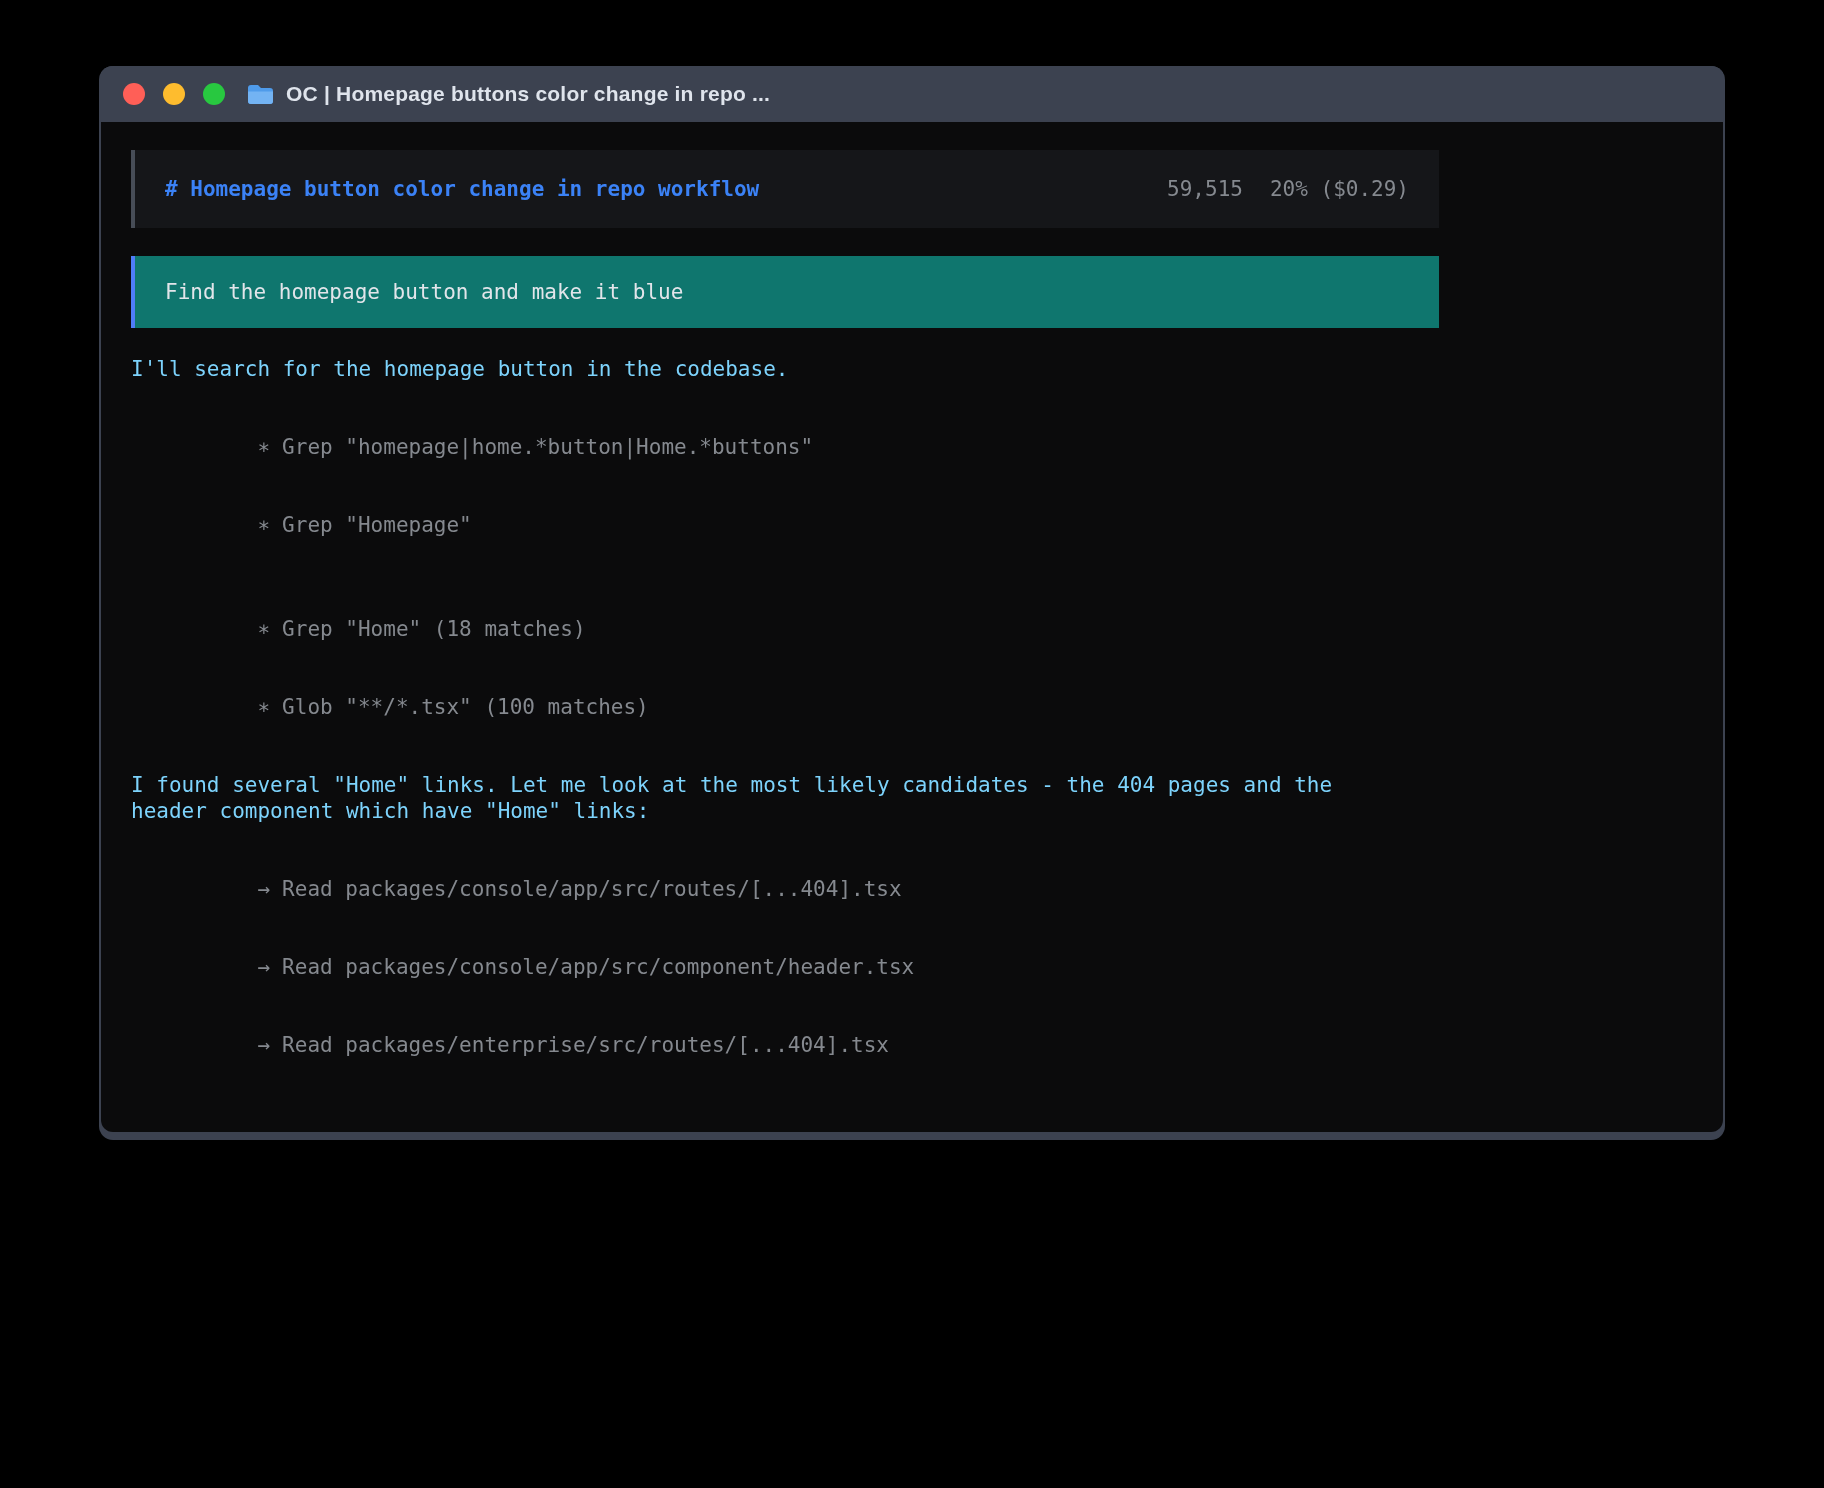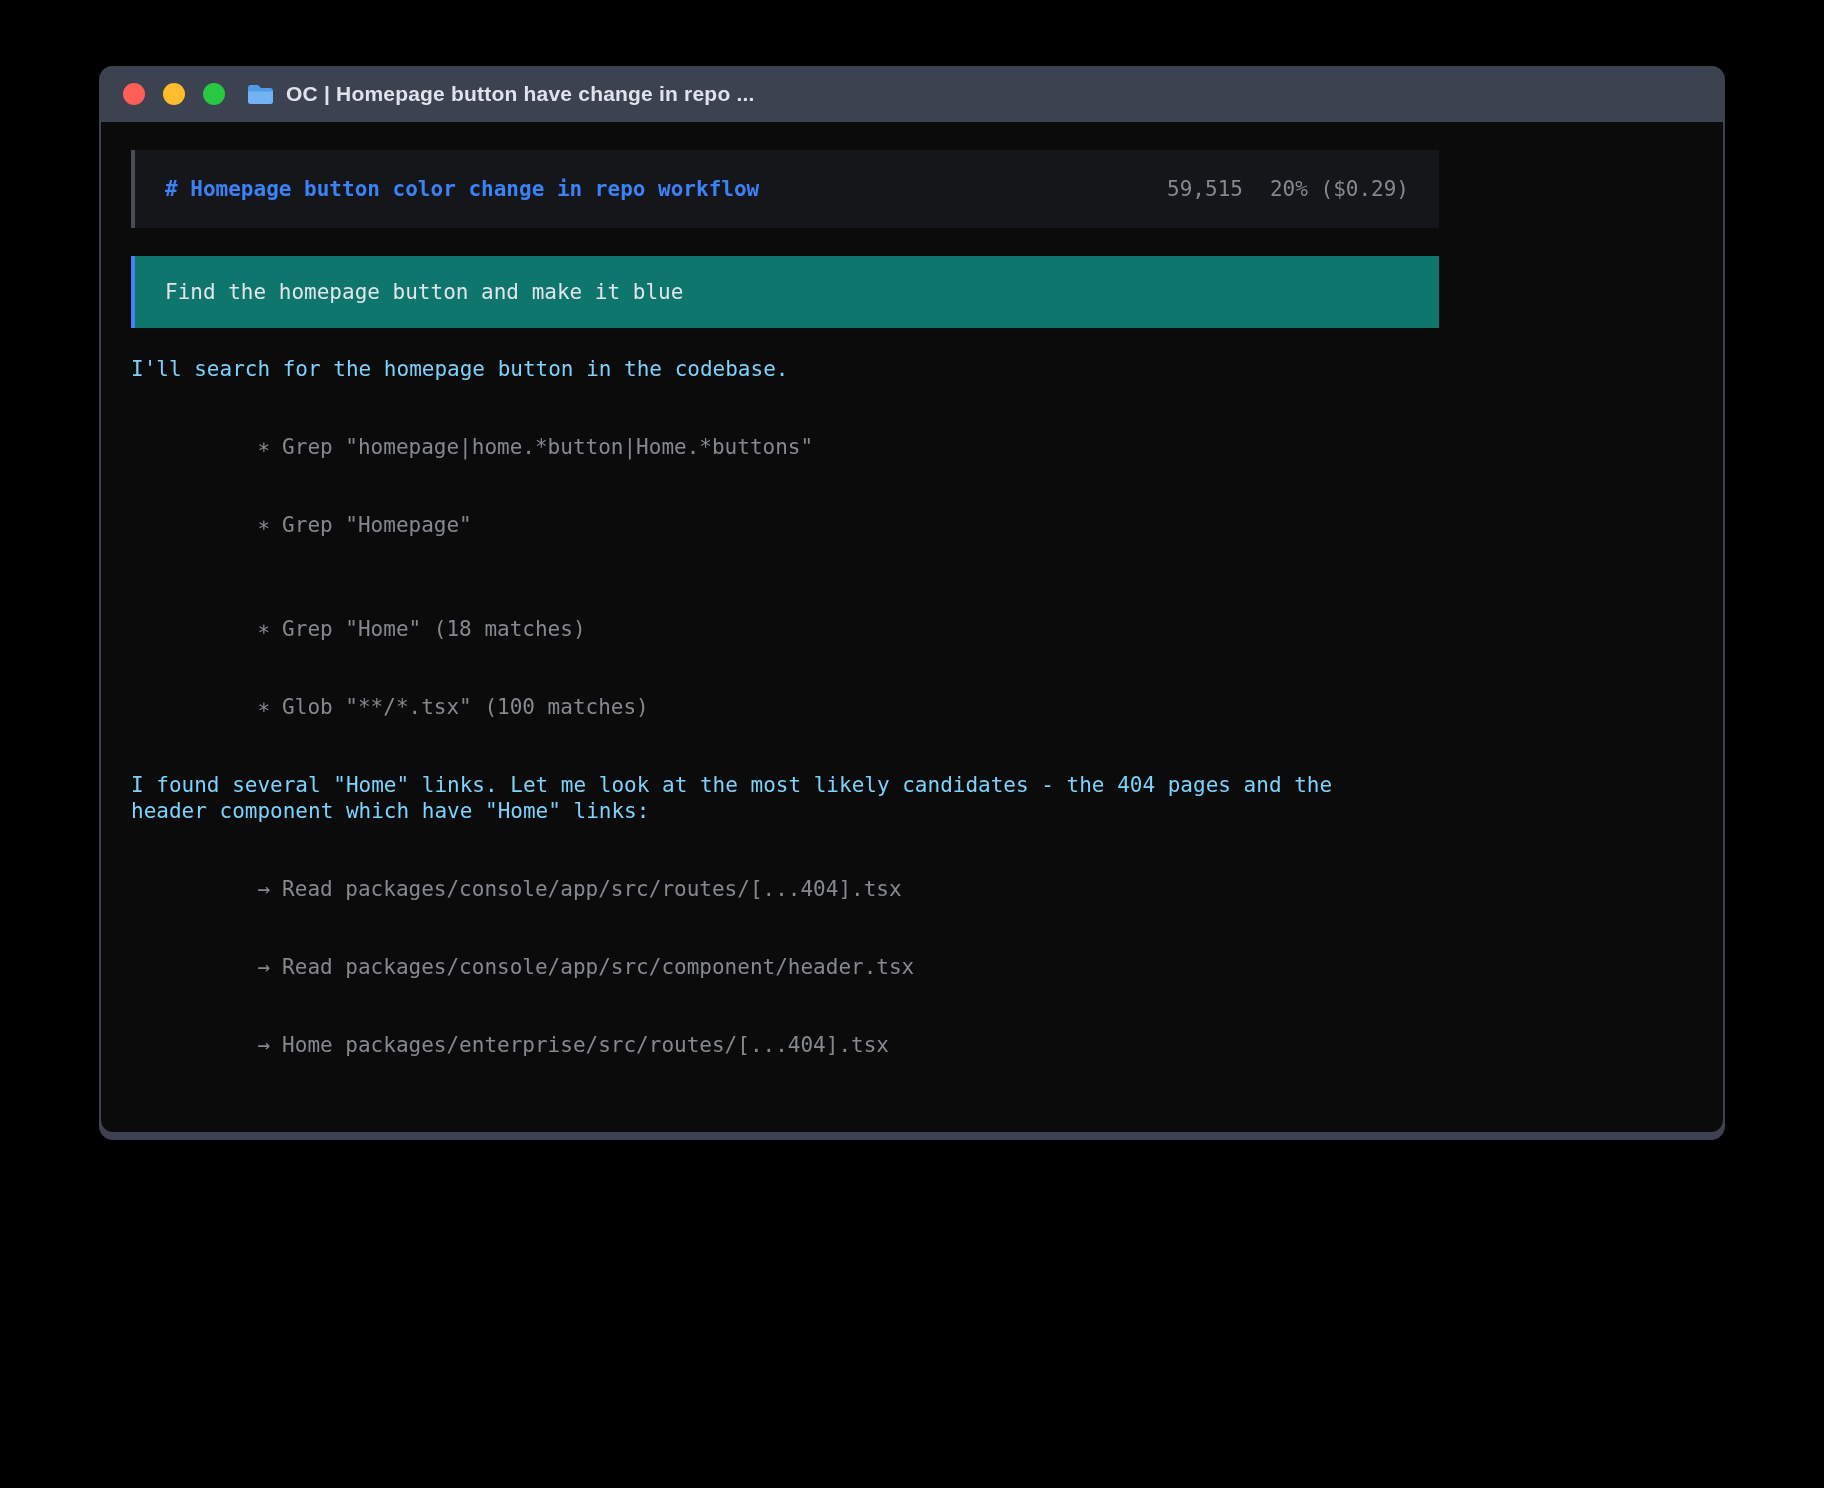--- a/index.html
+++ b/index.html
@@ -62,21 +62,21 @@
       <span class="tl red"></span>
       <span class="tl yellow"></span>
       <span class="tl green"></span>
     </div>
     <span class="folder">
       <svg width="27" height="22" viewBox="0 0 27 22">
         <path d="M1 5 a3 3 0 0 1 3-3 h7 l3 3 h9 a3 3 0 0 1 3 3 v10 a3 3 0 0 1 -3 3 h-19 a3 3 0 0 1 -3-3 z" fill="#4f9bea"></path>
         <path d="M1 8.5 h25 v9.5 a3 3 0 0 1 -3 3 h-19 a3 3 0 0 1 -3-3 z" fill="#73b3f3"></path>
       </svg>
     </span>
-    <span class="win-title">OC | Homepage button have change in repo ...</span>
+    <span class="win-title">OC | Homepage buttons color change in repo ...</span>
   </div>
 
   <div class="term">
     <div class="content">
 
       <div class="session-header">
         <span class="session-title"># Homepage button color change in repo workflow</span>
         <span class="session-stats">
           <span>59,515</span>
           <span>20% ($0.29)</span>
@@ -114,19 +114,19 @@
       </div>
 
       <div class="tool-group">
         <div class="tool-line gray">
           <span class="tool-icon">→</span><span>Read packages/console/app/src/routes/[...404].tsx</span>
         </div>
         <div class="tool-line gray">
           <span class="tool-icon">→</span><span>Read packages/console/app/src/component/header.tsx</span>
         </div>
         <div class="tool-line gray">
-          <span class="tool-icon">→</span><span>Home packages/enterprise/src/routes/[...404].tsx</span>
+          <span class="tool-icon">→</span><span>Read packages/enterprise/src/routes/[...404].tsx</span>
         </div>
       </div>
 
     </div>
   </div>
 </div>
 
 </body></html>

